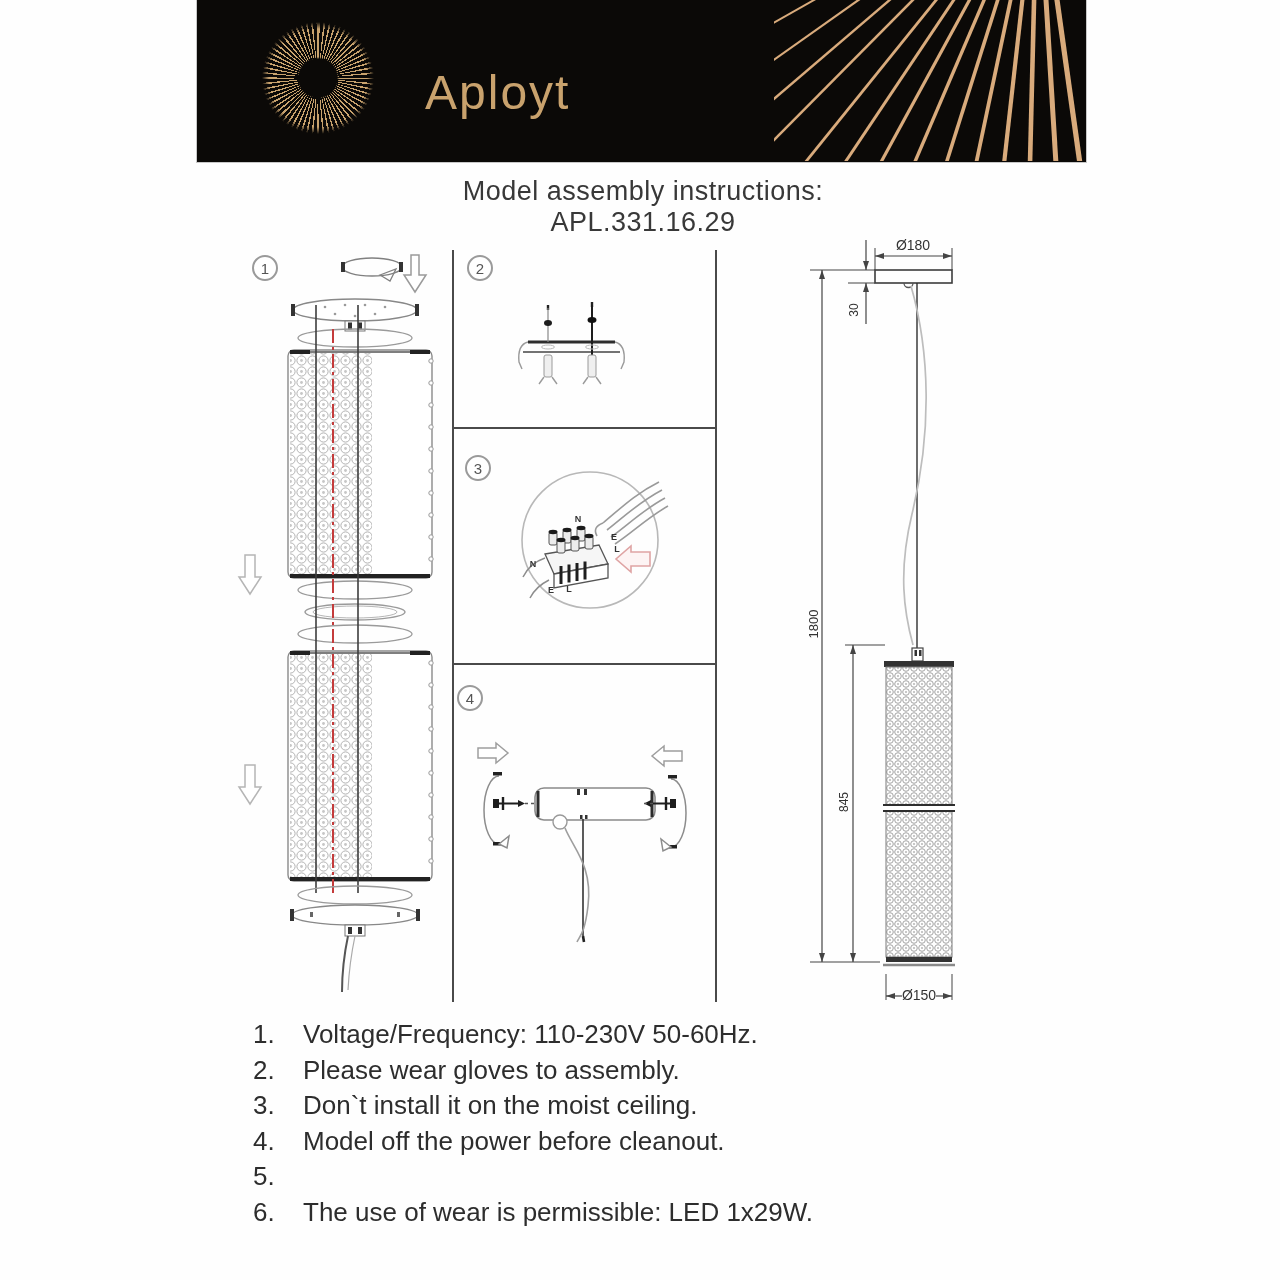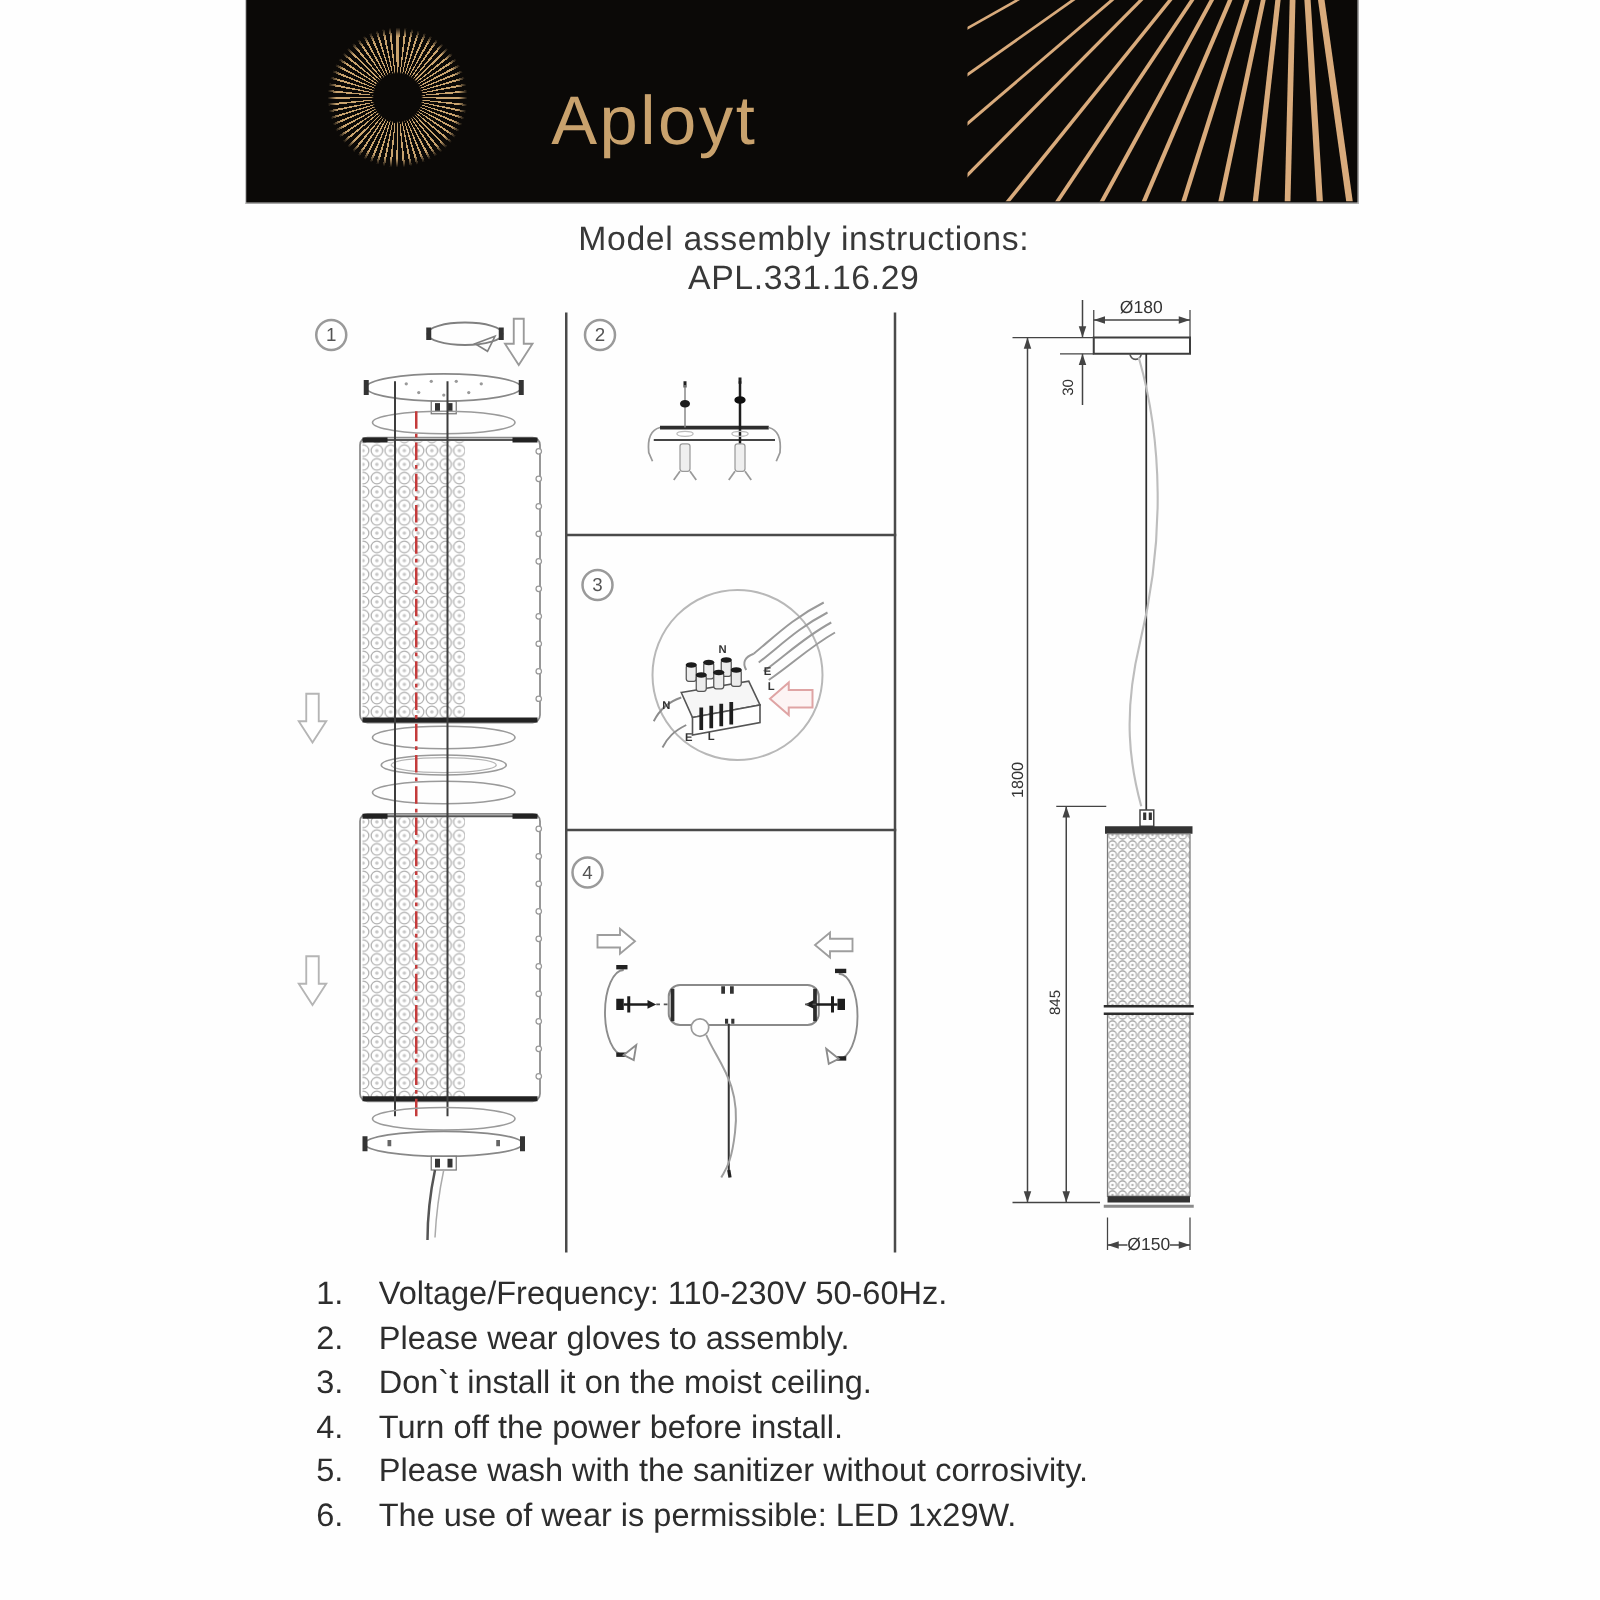--- a/index.html
+++ b/index.html
@@ -5,21 +5,21 @@
   html,body{margin:0;padding:0;background:#ffffff;}
   .page{position:relative;width:1280px;height:1280px;background:#fefefe;overflow:hidden;
         font-family:"Liberation Sans",sans-serif;color:#2f2f2f;}
   
   .banner{position:absolute;left:196px;top:0;width:891px;height:163px;background:#0b0907;
           border:1px solid #c8c8c8;border-top:none;box-sizing:border-box;}
   .sunburst{position:absolute;left:63px;top:20px;width:116px;height:116px;border-radius:50%;
             background:repeating-conic-gradient(#c9a36e 0deg 1.9deg, transparent 1.9deg 5.6deg);
             -webkit-mask-image:radial-gradient(circle, rgba(0,0,0,0) 0 19px, #000 21px 49px, rgba(0,0,0,0) 56px);
             mask-image:radial-gradient(circle, rgba(0,0,0,0) 0 19px, #000 21px 49px, rgba(0,0,0,0) 56px);}
-  .brand{position:absolute;left:244px;top:69px;font-size:55px;line-height:1;color:#c9a26d;
+  .brand{position:absolute;left:228px;top:69px;font-size:48px;line-height:1;color:#c9a26d;
          letter-spacing:2px;font-weight:400;}
   .fan{position:absolute;right:0;top:0;}
   
   .title1{position:absolute;left:0;top:176px;width:1286px;text-align:center;font-size:27px;
           font-weight:500;color:#383838;letter-spacing:.5px;}
   .title2{position:absolute;left:0;top:207px;width:1286px;text-align:center;font-size:27px;
           font-weight:500;color:#383838;letter-spacing:.5px;}
   
   .vline{position:absolute;width:2px;background:#4a4a4a;}
   .hline{position:absolute;height:2px;background:#4a4a4a;}
@@ -387,25 +387,24 @@
     <div class="row">
       <span class="num">2.</span>
       <span class="txt">Please wear gloves to assembly.</span>
     </div>
     <div class="row">
       <span class="num">3.</span>
       <span class="txt">Don`t install it on the moist ceiling.</span>
     </div>
     <div class="row">
       <span class="num">4.</span>
-      <span class="txt">Turn off the power before install.</span>
+      <span class="txt">Model off the power before cleanout.</span>
     </div>
     <div class="row">
       <span class="num">5.</span>
-      <span class="txt">Please wash with the sanitizer without corrosivity.</span>
     </div>
     <div class="row">
       <span class="num">6.</span>
       <span class="txt">The use of wear is permissible: LED 1x29W.</span>
     </div>
   </div>
 
 </div>
 
 </body></html>

